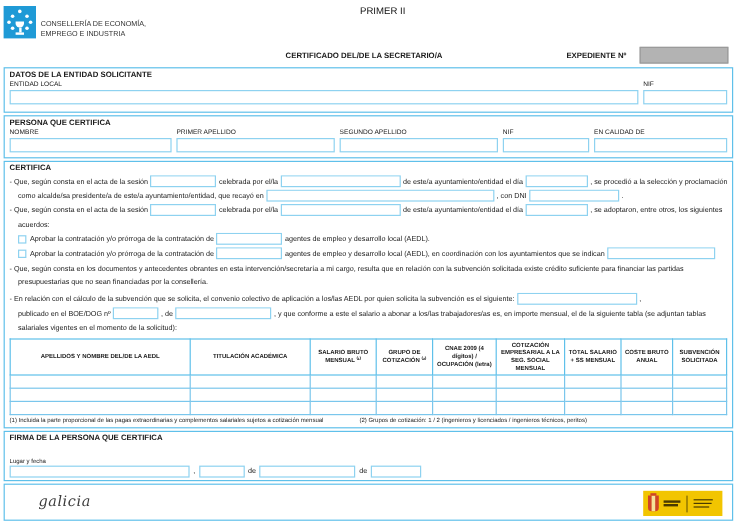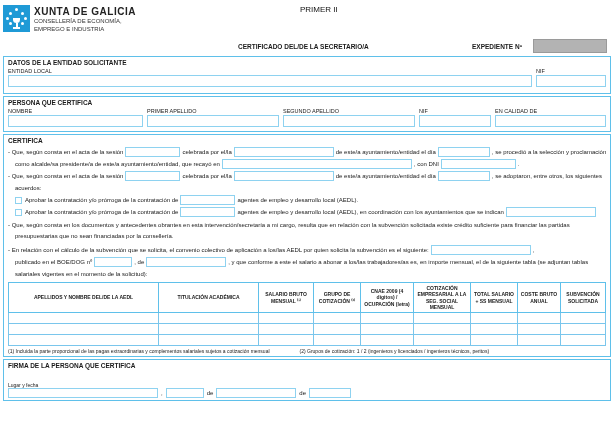--- a/index.html
+++ b/index.html
@@ -87,21 +87,20 @@
       <span class="xl-dot" style="left:6px;top:7px;"></span>
       <span class="xl-dot" style="left:18px;top:7px;"></span>
       <span class="xl-dot" style="left:3px;top:12px;"></span>
       <span class="xl-dot" style="left:21px;top:12px;"></span>
       <span class="xl-dot" style="left:6px;top:17px;"></span>
       <span class="xl-dot" style="left:18px;top:17px;"></span>
       <span class="xl-cup"></span>
         <span class="xl-stem"></span>
         <span class="xl-base"></span>
     </div>
-    <div class="org-name">XUNTA DE GALICIA</div>
     <div class="org-dept">
       <div>CONSELLERÍA DE ECONOMÍA,</div>
       <div>EMPREGO E INDUSTRIA</div>
     </div>
     <div class="annex">PRIMER II</div>
     <div class="doc-title">CERTIFICADO DEL/DE LA SECRETARIO/A</div>
     <div class="exp-label">EXPEDIENTE Nº</div>
     <div class="exp-box"></div>
   </div>
 
@@ -251,14 +250,32 @@
       <input class="ibox w150" style="margin: 0px;">
       <span>,</span>
       <input class="ibox w38" style="margin: 0px;">
       <span>de</span>
       <input class="ibox w80" style="margin: 0px;">
       <span>de</span>
       <input class="ibox w42" style="margin: 0px;">
     </div>
   </div>
 
+  <div class="footer">
+    <div class="galicia">galicia</div>
+    <div class="gov-logo">
+      <div class="gov-shield"></div>
+      <div class="gov-text">
+        <div class="gov-col">
+          <div class="gov-line gl1"></div>
+            <div class="gov-line gl2"></div>
+        </div>
+        <div class="gov-div"></div>
+        <div class="gov-col">
+          <div class="gov-line gl3"></div>
+            <div class="gov-line gl4"></div>
+            <div class="gov-line gl5"></div>
+        </div>
+      </div>
+    </div>
+  </div>
 
 </div>
 
 </body></html>

